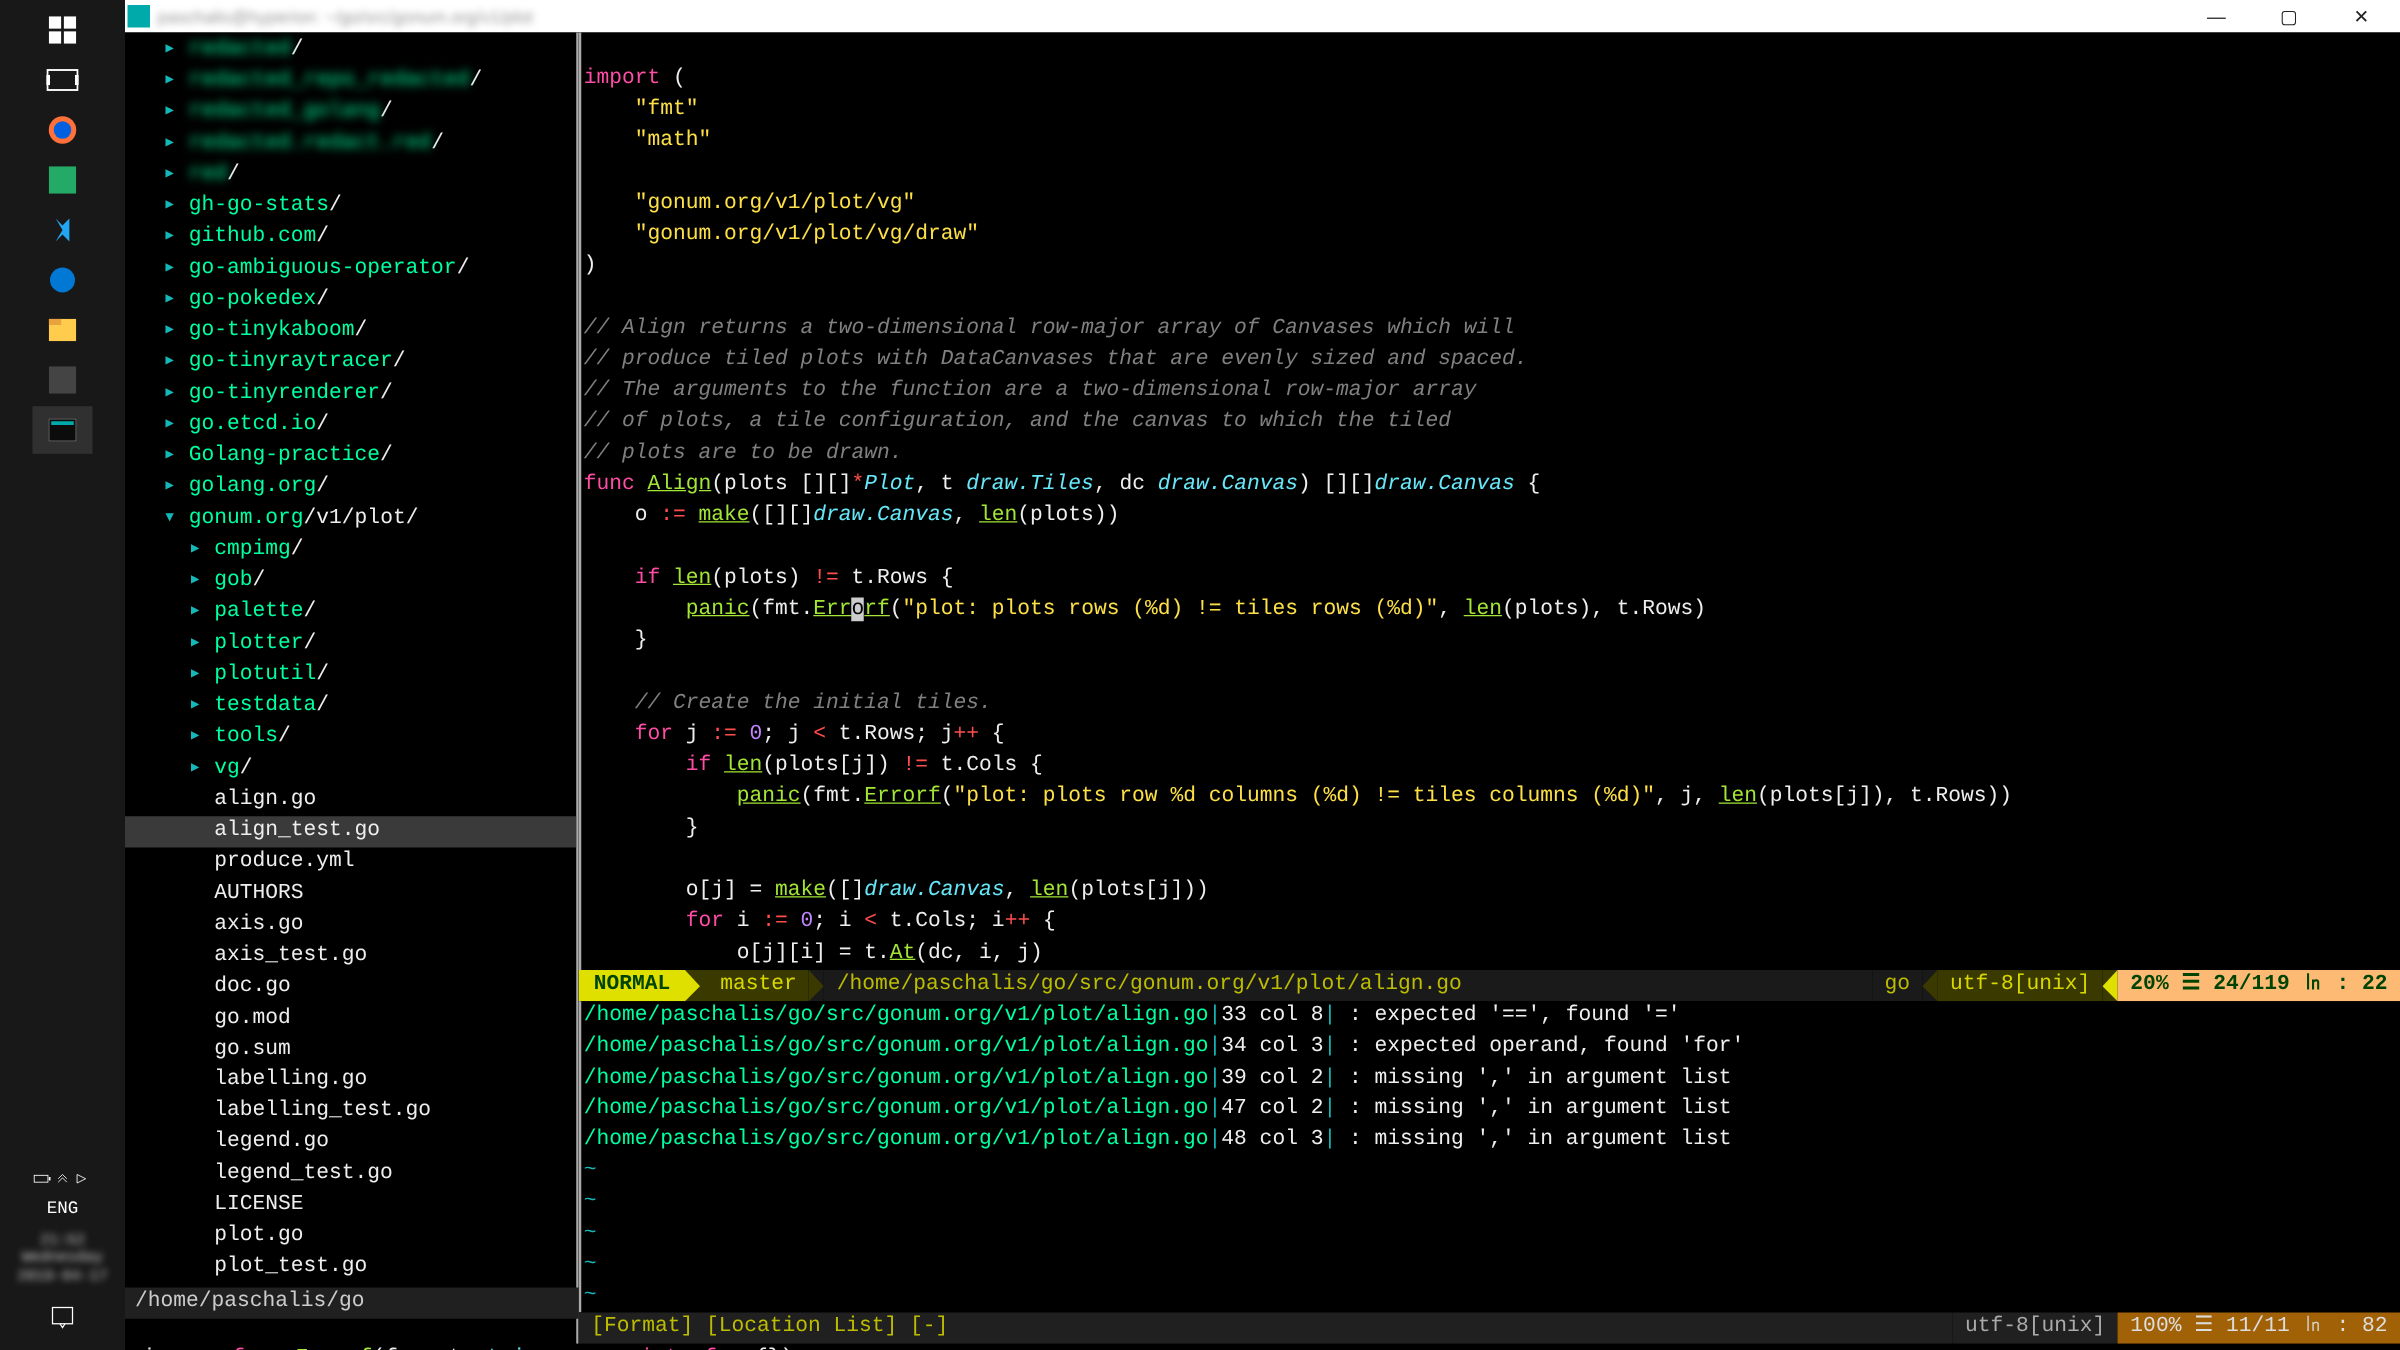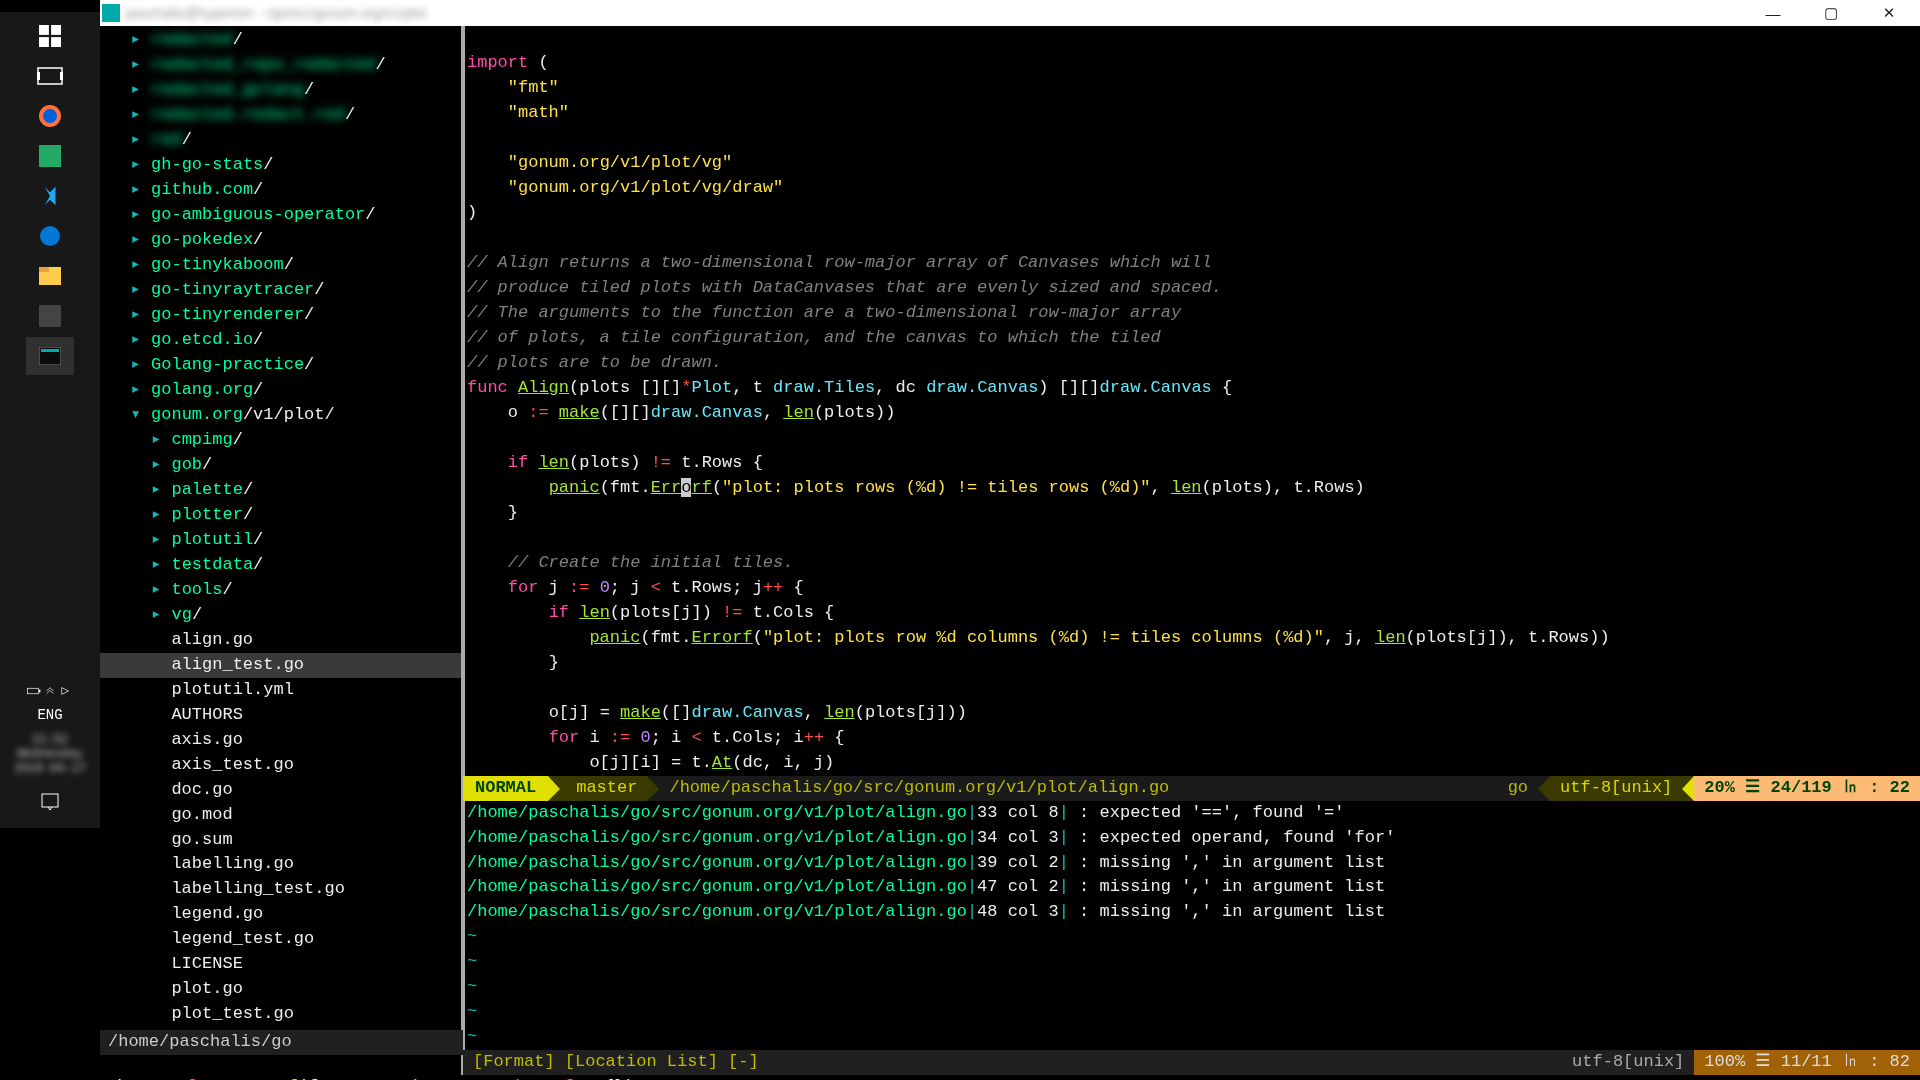--- a/index.html
+++ b/index.html
@@ -1,18 +1,18 @@
 <!DOCTYPE html>
 <html><head>
 <meta charset="utf-8">
 <style>
 * { margin:0; padding:0; box-sizing:border-box; }
 html,body { width:1920px; height:1080px; background:#000; font-family:Consolas,'Courier New',monospace; font-size:17px; overflow:hidden; }
 .desktop { position:relative; width:1920px; height:1080px; background:#000; }
-.taskbar { position:absolute; left:0; top:0; width:100px; height:816px; background:#181818; display:flex; flex-direction:column; align-items:center; padding-top:4px;margin-top:12px; }
+.taskbar { position:absolute; left:0; top:0; width:100px; height:1080px; background:#181818; display:flex; flex-direction:column; align-items:center; padding-top:4px; }
 .taskbar .tb-icon { width:48px; height:38px; margin:1px 0; display:flex; align-items:center; justify-content:center; color:#fff; }
 .taskbar .tb-icon.active { background:#303030; }
 .taskbar .bottom-group { margin-top:auto; display:flex; flex-direction:column; align-items:center; padding-bottom:6px; }
 .tb-clock { color:#ccc; font-size:12px; text-align:center; line-height:1.2; filter:blur(3px); margin:6px 0; }
 .tb-lang { color:#fff; font-size:14px; margin:4px 0; }
 .window { position:absolute; left:100px; top:0; right:0; bottom:0; background:#000; display:flex; flex-direction:column; }
 .titlebar { height:26px; background:#fff; display:flex; align-items:center; padding:0 2px; color:#777; font-size:14px; font-family:'Segoe UI',sans-serif; }
 .titlebar .appicon { width:18px; height:18px; margin-right:6px; background:#0aa; display:inline-block; }
 .titlebar .ttext { filter:blur(3px); color:#999; }
 .titlebar .wctrls { margin-left:auto; display:flex; }
@@ -25,21 +25,21 @@
 .tree .dir { color:#00ff9f; }
 .tree .dir.blur { filter:blur(4px); }
 .tree .slash { color:#eee; }
 .tree .file { color:#eee; }
 .tree .sel { background:#3a3a3a; }
 .tree-status { background:#202020; color:#ccc; padding:0 8px; line-height:1.47; }
 .editor { flex:1; background:#000; display:flex; flex-direction:column; }
 .code { flex:1; border-left:2px solid #aaa; padding-left:2px; line-height:1.47; white-space:pre; }
 .k-kw { color:#ff4da6; }    
 .k-fn { color:#a3e635;text-decoration:underline; }    
-.k-ty { color:#67e8f9; } 
+.k-ty { color:#67e8f9; font-style:italic; } 
 .k-str { color:#fde047; }   
 .k-num { color:#c084fc; }   
 .k-cm { color:#808080; font-style:italic; } 
 .k-pl { color:#eee; }
 .k-op { color:#ff4d4d; }
 .cursor { background:#ccc; color:#000; }
 .statusline { display:flex; background:#000; line-height:1.47; }
 .sl-mode { background:#e0e000; color:#004400; font-weight:bold; padding:0 12px; }
 .sl-arrow1 { width:0; height:0; border-top:13px solid transparent; border-bottom:12px solid transparent; border-left:12px solid #e0e000; background:#3a3a00; }
 .sl-branch { background:#3a3a00; color:#d8d800; padding:0 10px; display:flex; align-items:flex-end; gap:6px; }
@@ -181,21 +181,21 @@
             <div class="row">     <span class="arrow">▸</span> <span class="dir">cmpimg</span><span class="slash">/</span></div>
             <div class="row">     <span class="arrow">▸</span> <span class="dir">gob</span><span class="slash">/</span></div>
             <div class="row">     <span class="arrow">▸</span> <span class="dir">palette</span><span class="slash">/</span></div>
             <div class="row">     <span class="arrow">▸</span> <span class="dir">plotter</span><span class="slash">/</span></div>
             <div class="row">     <span class="arrow">▸</span> <span class="dir">plotutil</span><span class="slash">/</span></div>
             <div class="row">     <span class="arrow">▸</span> <span class="dir">testdata</span><span class="slash">/</span></div>
             <div class="row">     <span class="arrow">▸</span> <span class="dir">tools</span><span class="slash">/</span></div>
             <div class="row">     <span class="arrow">▸</span> <span class="dir">vg</span><span class="slash">/</span></div>
             <div class="row">       <span class="file">align.go</span></div>
             <div class="row sel">       <span class="file">align_test.go</span></div>
-            <div class="row">       <span class="file">plotutil.yml</span></div>
+            <div class="row">       <span class="file">produce.yml</span></div>
             <div class="row">       <span class="file">AUTHORS</span></div>
             <div class="row">       <span class="file">axis.go</span></div>
             <div class="row">       <span class="file">axis_test.go</span></div>
             <div class="row">       <span class="file">doc.go</span></div>
             <div class="row">       <span class="file">go.mod</span></div>
             <div class="row">       <span class="file">go.sum</span></div>
             <div class="row">       <span class="file">labelling.go</span></div>
             <div class="row">       <span class="file">labelling_test.go</span></div>
             <div class="row">       <span class="file">legend.go</span></div>
             <div class="row">       <span class="file">legend_test.go</span></div>

